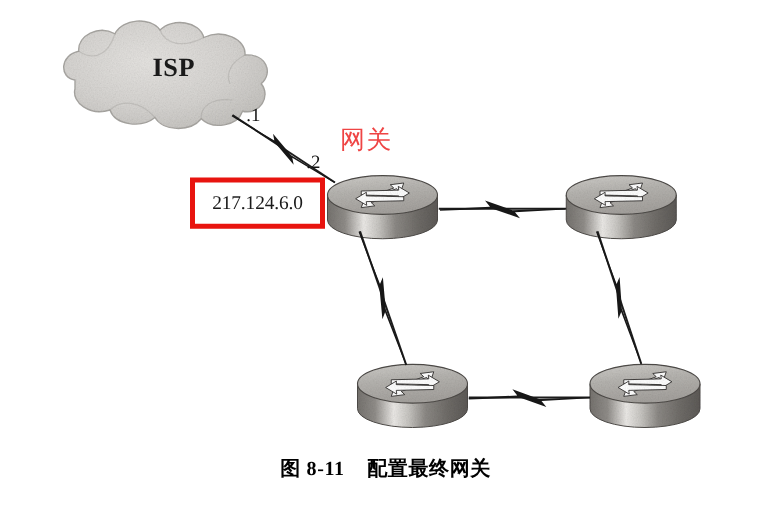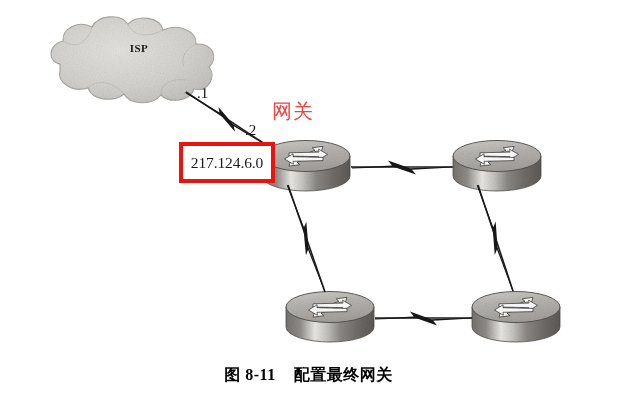--- a/index.html
+++ b/index.html
@@ -13,39 +13,39 @@
   #stage{position:absolute;left:0;top:0;width:617px;height:405px;}
   svg#canvas{position:absolute;left:0;top:0;width:617px;height:405px;}
 
   .abs{position:absolute;}
 
   
   #isp-label{
     left:104px;top:42px;width:70px;
     text-align:center;
     font-family:"Liberation Serif", serif;
-    font-size:11px;font-weight:700;color:#1a1a1a;
+    font-size:21px;font-weight:700;color:#1a1a1a;
     letter-spacing:.5px;
   }
 
   
   .dot-label{
     font-family:"Liberation Serif", serif;
     font-size:15px;color:#111;
   }
   #label-dot1{left:197px;top:85px;}
   #label-dot2{left:245px;top:122px;}
 
   
   #ip-box{
-    left:152px;top:142px;width:96px;height:41px;
+    left:152px;top:142px;width:108px;height:41px;
     border:4px solid #e8140f;
     background:#fff;
     box-sizing:border-box;
-    display:flex;align-items:center;justify-content:center;margin-left:27px;
+    display:flex;align-items:center;justify-content:center;
   }
   #ip-box-text{
     font-family:"Liberation Serif", serif;
     font-size:15.5px;color:#1a1a1a;
     white-space:nowrap;
     letter-spacing:-0.1px;
   }
 
   
   #gateway-label{

